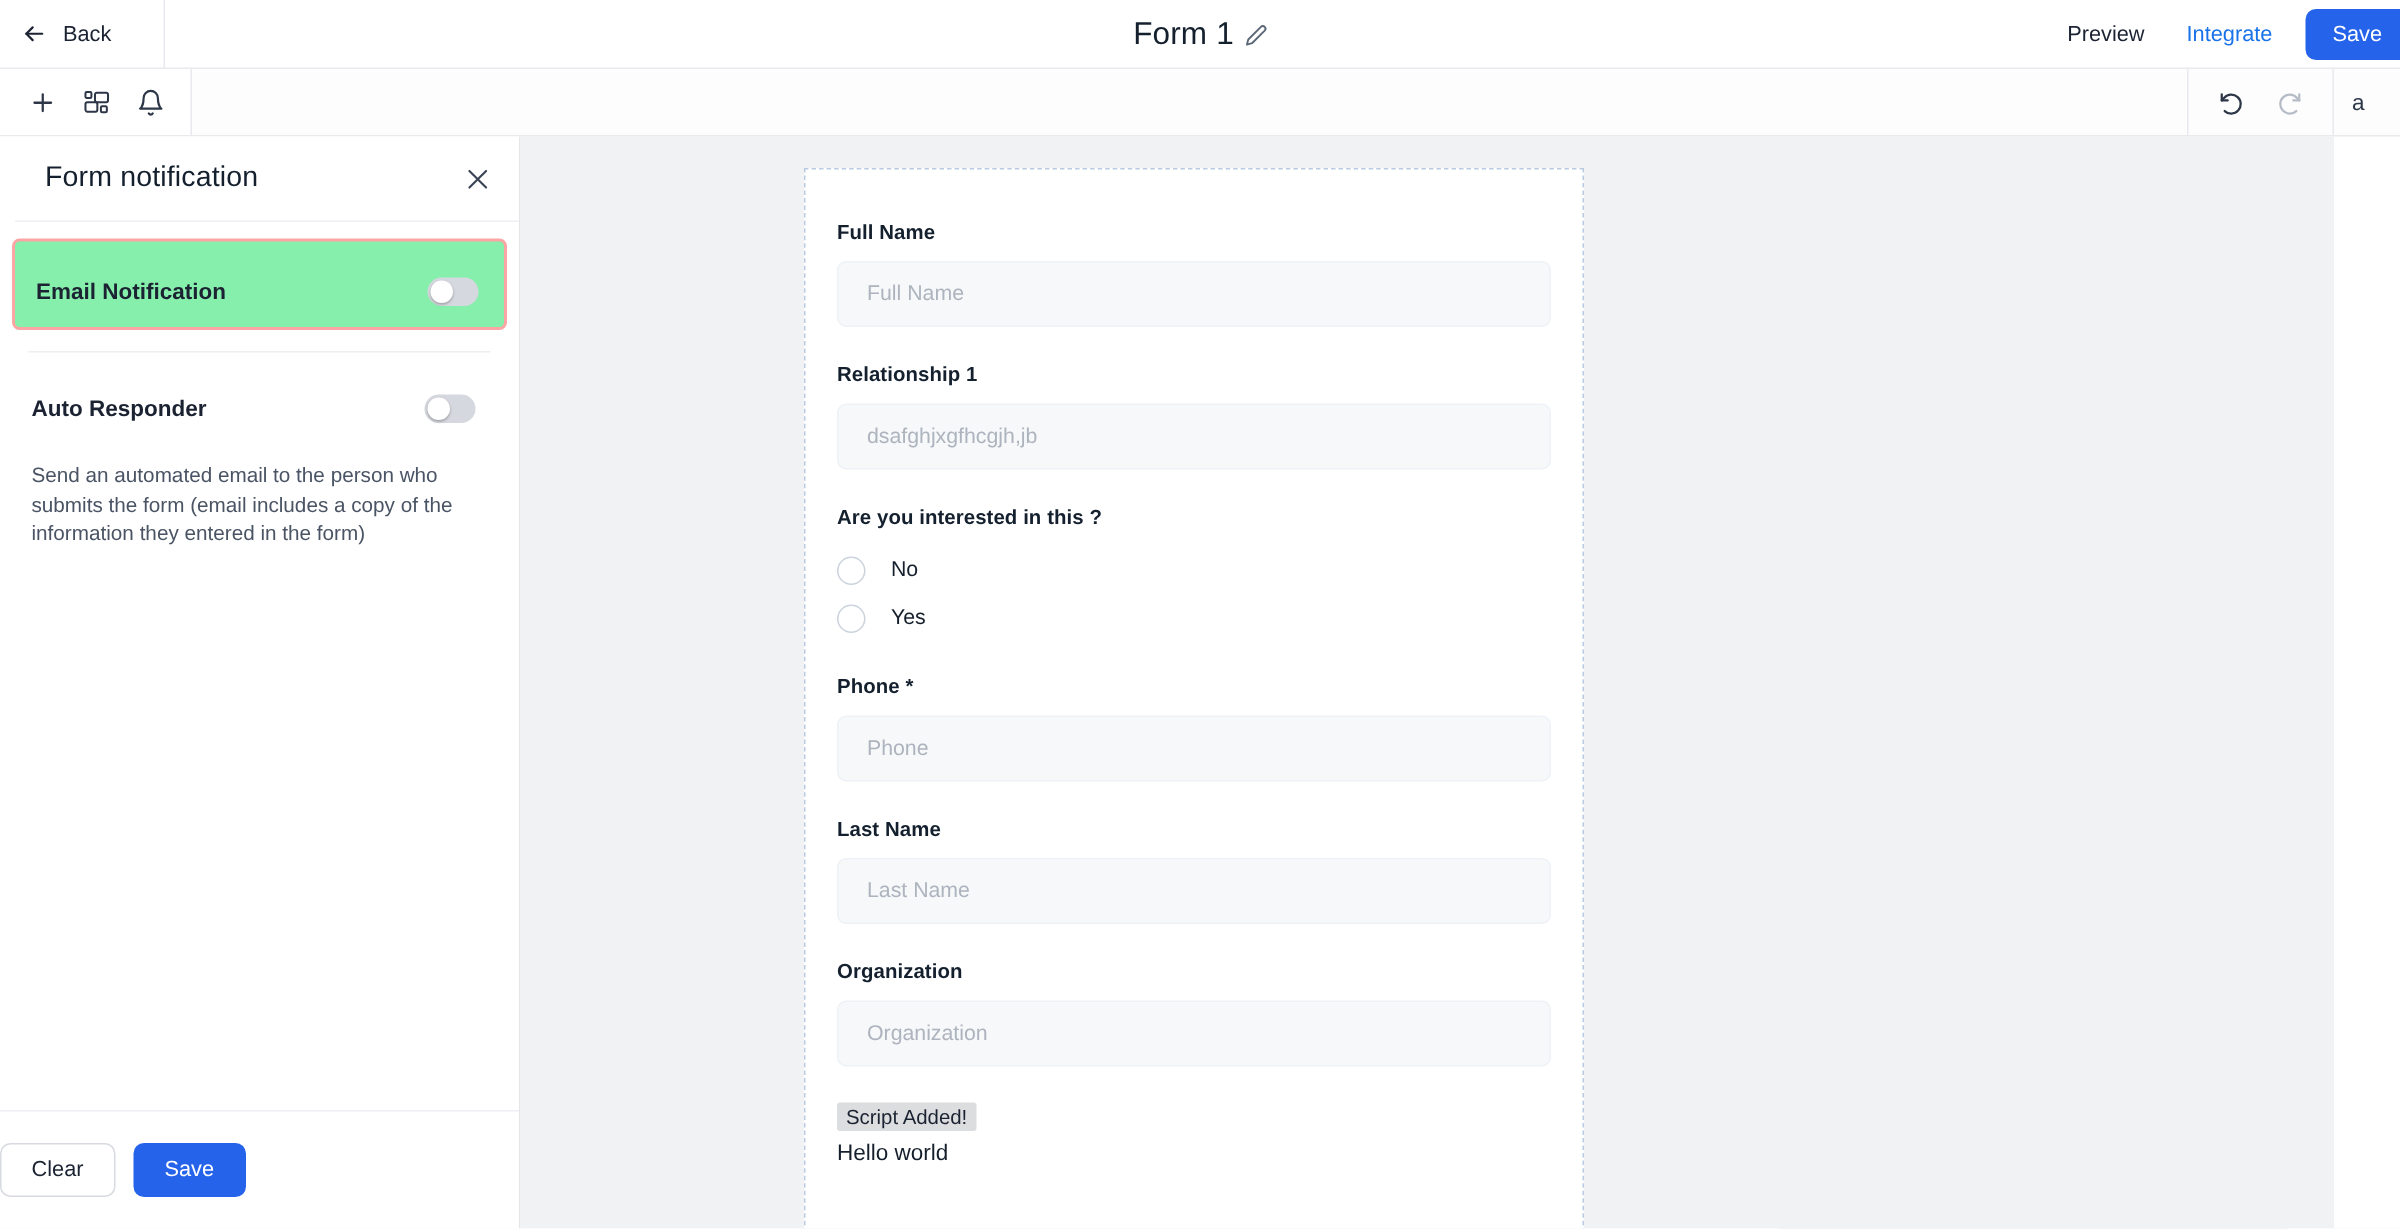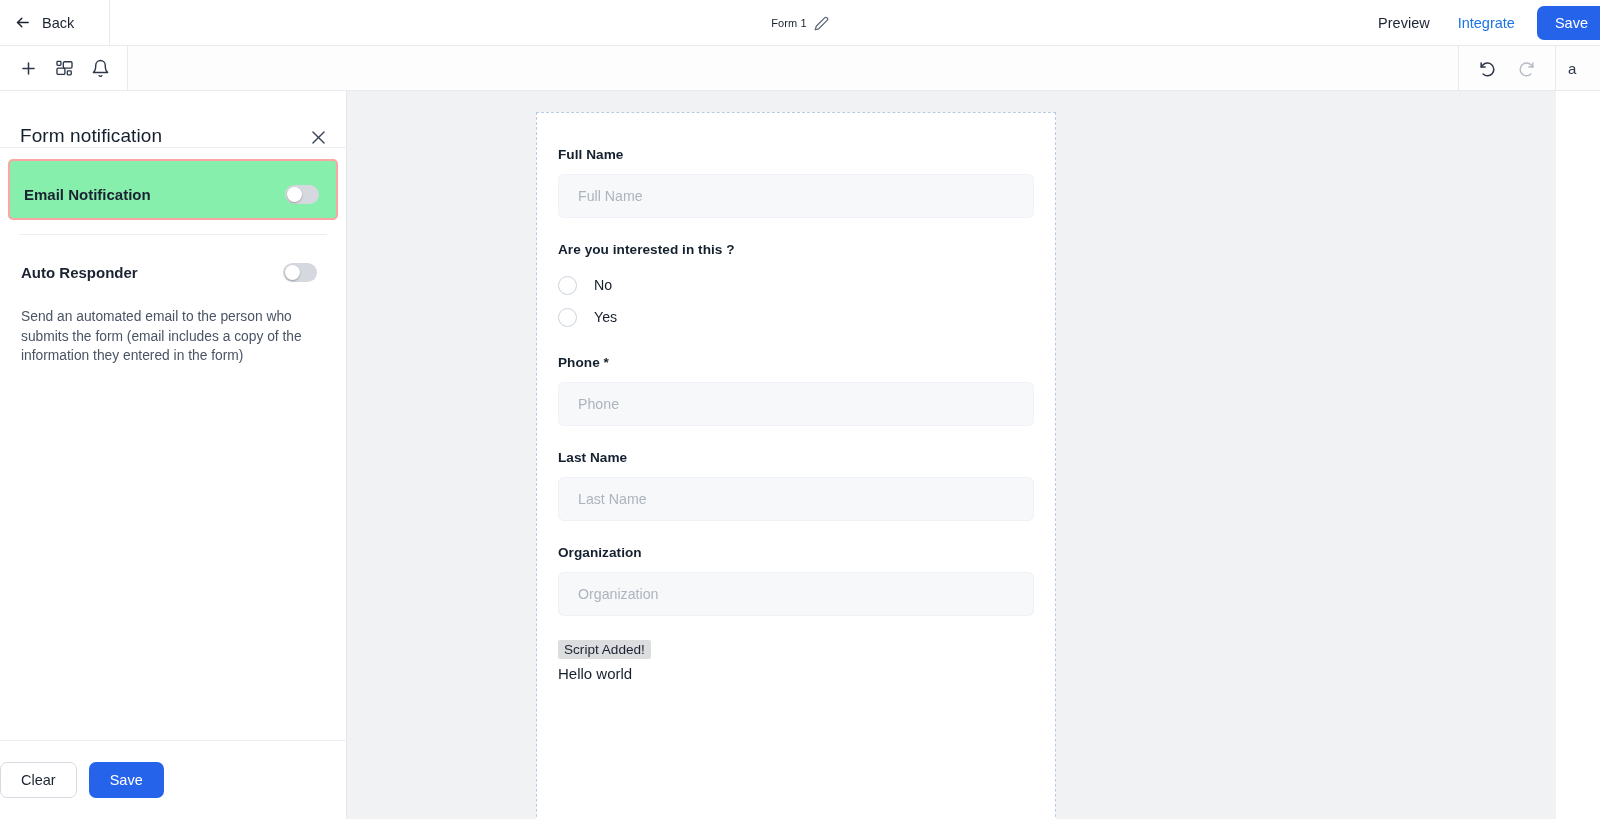--- a/index.html
+++ b/index.html
@@ -26,21 +26,21 @@
     padding-left: 14px;
     border-right: 1px solid #e8eaee;
   }
   .back-zone .lbl { font-size: 14.5px; color: #1b2332; }
   .arrow-left-ico { width: 17px; height: 17px; display:block; }
   .topbar-title {
     position: absolute; left: 0; right: 0; top: 0; height: 46px;
     display: flex; align-items: center; justify-content: center; gap: 7px;
     pointer-events: none;
   }
-  .topbar-title .t { font-size: 11px; color: #15202e; letter-spacing: .1px; }
+  .topbar-title .t { font-size: 21px; color: #15202e; letter-spacing: .1px; }
   .pencil-ico { width: 15px; height: 15px; display:block; }
   .topbar-right {
     position: absolute; right: 0; top: 0; height: 46px;
     display: flex; align-items: center; gap: 0px; padding-right: 16px;
   }
   .tb-link {
     font-size: 14.5px; color: #1b2332; padding: 0 14px; height: 46px;
     display: flex; align-items: center; background: none; border: none;
     font-family: inherit; cursor: pointer;
   }
@@ -74,22 +74,22 @@
     padding-left: 12px; font-size: 15px; color: #2d3748; overflow: hidden;
   }
 
   
   .panel {
     position: absolute; top: 91px; left: 0; width: 347px; height: 728px;
     background: #ffffff; border-right: 1px solid #e4e6ea;
     display: flex; flex-direction: column;
   }
   .panel-head {
-    height: 57px; display: flex; align-items: flex-end; justify-content: space-between;
-    padding: 0 18px 0 20px; border-bottom: 1px solid #edeff2;
+    height: 57px; display: flex; align-items: center; justify-content: space-between;
+    padding: 0 18px 0 20px; border-bottom: 1px solid #edeff2; margin-left: 10px;
   }
   .panel-head h2 { font-size: 19px; font-weight: 400; color: #15202e; letter-spacing: .1px; }
   .close-ico { width: 19px; height: 19px; display:block; cursor: pointer; }
   .panel-body { flex: 1; overflow: hidden; padding: 0; }
 
   .notif-card {
     margin: 11px 8px 0 8px;
     border: 2px solid #fca5a5;
     border-radius: 5px;
     padding: 24px 17px 14px 14px;
@@ -279,20 +279,23 @@
       <button class="btn-clear">Clear</button>
       <button class="btn-save">Save</button>
     </div>
   </div>
 
   <div class="canvas">
     <div class="form-card">
       <div class="form-inner" id="form-fields"><div class="field">
             <div class="field-label">Full Name</div>
             <div class="field-input">Full Name</div>
+          </div><div class="field">
+            <div class="field-label">Relationship 1</div>
+            <div class="field-input">dsafghjxgfhcgjh,jb</div>
           </div><div class="field">
             <div class="field-label">Are you interested in this ?</div>
             <div class="radio-group">
               <div class="radio-item">
                 <span class="radio-dot"></span>
                 <span class="radio-label">No</span>
               </div>
               <div class="radio-item">
                 <span class="radio-dot"></span>
                 <span class="radio-label">Yes</span>

